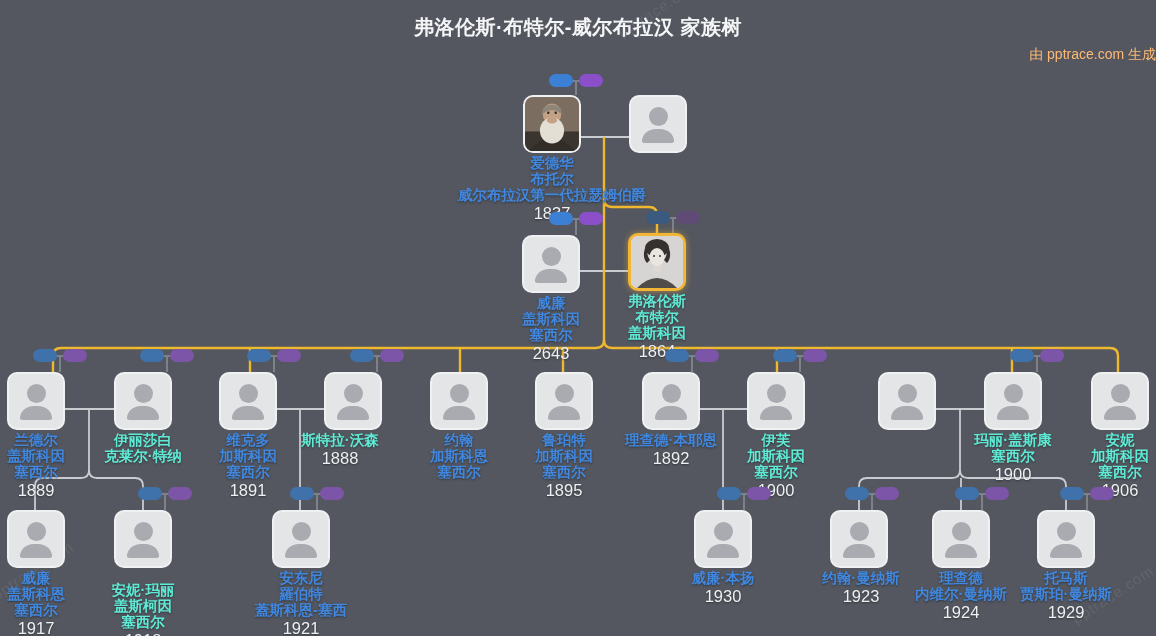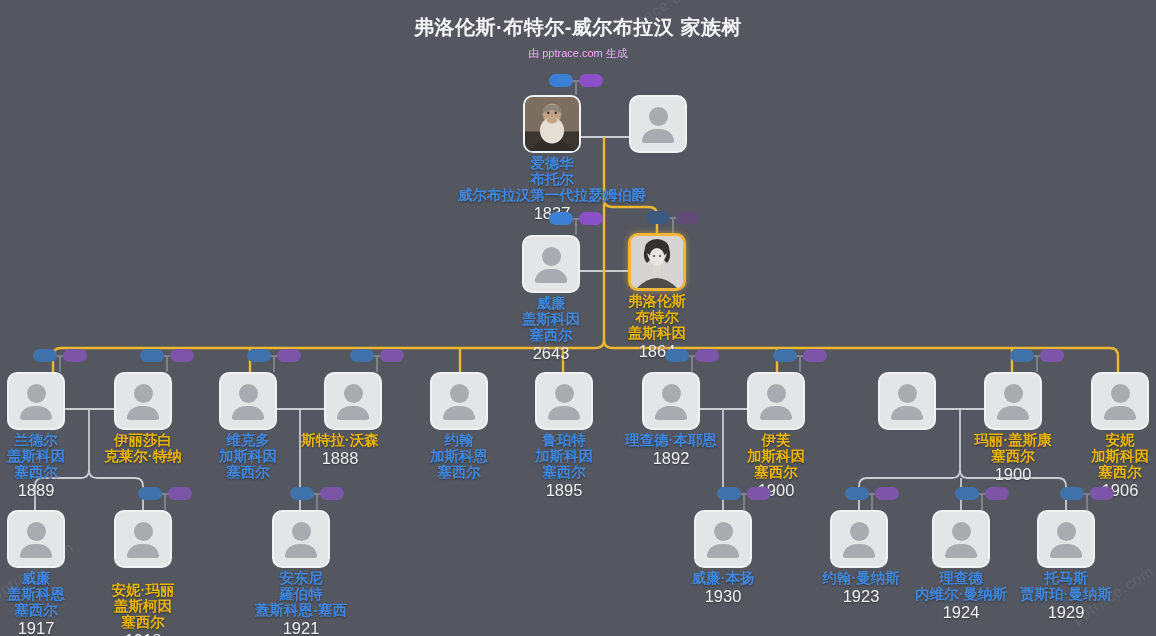--- a/index.html
+++ b/index.html
@@ -1,41 +1,41 @@
 <!DOCTYPE html>
 <html><head>
 <meta charset="utf-8">
 <style>
   html,body{margin:0;padding:0;background:#54575f;}
   #stage{position:relative;width:1156px;height:636px;background:#54575f;overflow:hidden;
          font-family:"Liberation Sans","DejaVu Sans",sans-serif;}
   .title{position:absolute;top:14px;left:0;width:100%;text-align:center;color:#f4f5f7;
          font-size:20px;font-weight:bold;letter-spacing:.5px;z-index:2;}
-  .subtitle{position:absolute;top:46px;left:0;width:100%;text-align:center;color:#f0abfc;
-         font-size:11px;z-index:2;}
+  .subtitle{position:absolute;top:46px;left:0;width:100%;text-align:right;color:#fdba74;
+         font-size:14px;z-index:2;}
   .watermark{position:absolute;color:rgba(255,255,255,.08);font-size:15px;letter-spacing:1px;
          transform:rotate(-33deg);z-index:1;pointer-events:none;}
   svg.lines{position:absolute;left:0;top:0;z-index:1;}
   .gold{stroke:#efb82f;stroke-width:2.4;fill:none;}
   .gray{stroke:#c9ccd1;stroke-width:1.8;fill:none;}
   
   .pbox{position:absolute;width:58px;height:58px;background:#e4e5e7;border:2px solid #f0f1f3;
         border-radius:10px;box-sizing:border-box;z-index:4;}
   .pbox.photo{padding:0;overflow:hidden;}
   .pbox.highlight{border:3px solid #f2b636;box-shadow:0 0 6px rgba(242,182,54,.55);}
   .sil-head{width:19px;height:19px;border-radius:50%;background:#a9abb0;margin:10px auto 3px;}
   .sil-body{width:32px;height:14px;background:#a9abb0;margin:0 auto;
             border-radius:16px 16px 3px 3px / 14px 14px 2px 2px;}
   .pbox svg{display:block;width:100%;height:100%;}
   
   .plabel{position:absolute;text-align:center;z-index:2;}
   .nline{font-size:14.5px;font-weight:bold;line-height:16px;
          text-shadow:0 1px 2px rgba(18,20,24,.5);}
   .nline.m{color:#4087e0;}
-  .nline.f{color:#eab308;}
+  .nline.f{color:#5eead4;}
   .yline{font-size:16.5px;line-height:18px;color:#eef0f2;margin-top:1px;
          text-shadow:0 1px 2px rgba(18,20,24,.5);}
   
   .pillpair{position:absolute;width:54px;height:13px;z-index:3;}
   .pillpair .pill{position:absolute;top:0;width:24px;height:13px;border-radius:6.5px;}
   .pillpair .pill.b{left:0;}
   .pillpair .pill.p{right:0;}
   .pillpair.bright .b{background:#3b80d4;} .pillpair.bright .p{background:#8b4fc9;}
   .pillpair.mid    .b{background:#3f72ab;} .pillpair.mid    .p{background:#7c55a8;}
   .pillpair.dim    .b{background:#3a5a80;} .pillpair.dim    .p{background:#5f4b76;}
@@ -152,20 +152,21 @@
         <div class="nline f">克莱尔·特纳</div>
       </div>
       <div class="pbox" style="left: 219px; top: 372px;">
         <div class="sil-head"></div>
         <div class="sil-body"></div>
       </div>
       <div class="plabel" style="left: 158px; top: 432px; width: 180px;">
         <div class="nline m">维克多</div>
         <div class="nline m">加斯科因</div>
         <div class="nline m">塞西尔</div>
+        <div class="yline">1891</div>
       </div>
       <div class="pbox" style="left: 324px; top: 372px;">
         <div class="sil-head"></div>
         <div class="sil-body"></div>
       </div>
       <div class="plabel" style="left: 250px; top: 432px; width: 180px;">
         <div class="nline f">斯特拉·沃森</div>
         <div class="yline">1888</div>
       </div>
       <div class="pbox" style="left: 430px; top: 372px;">

